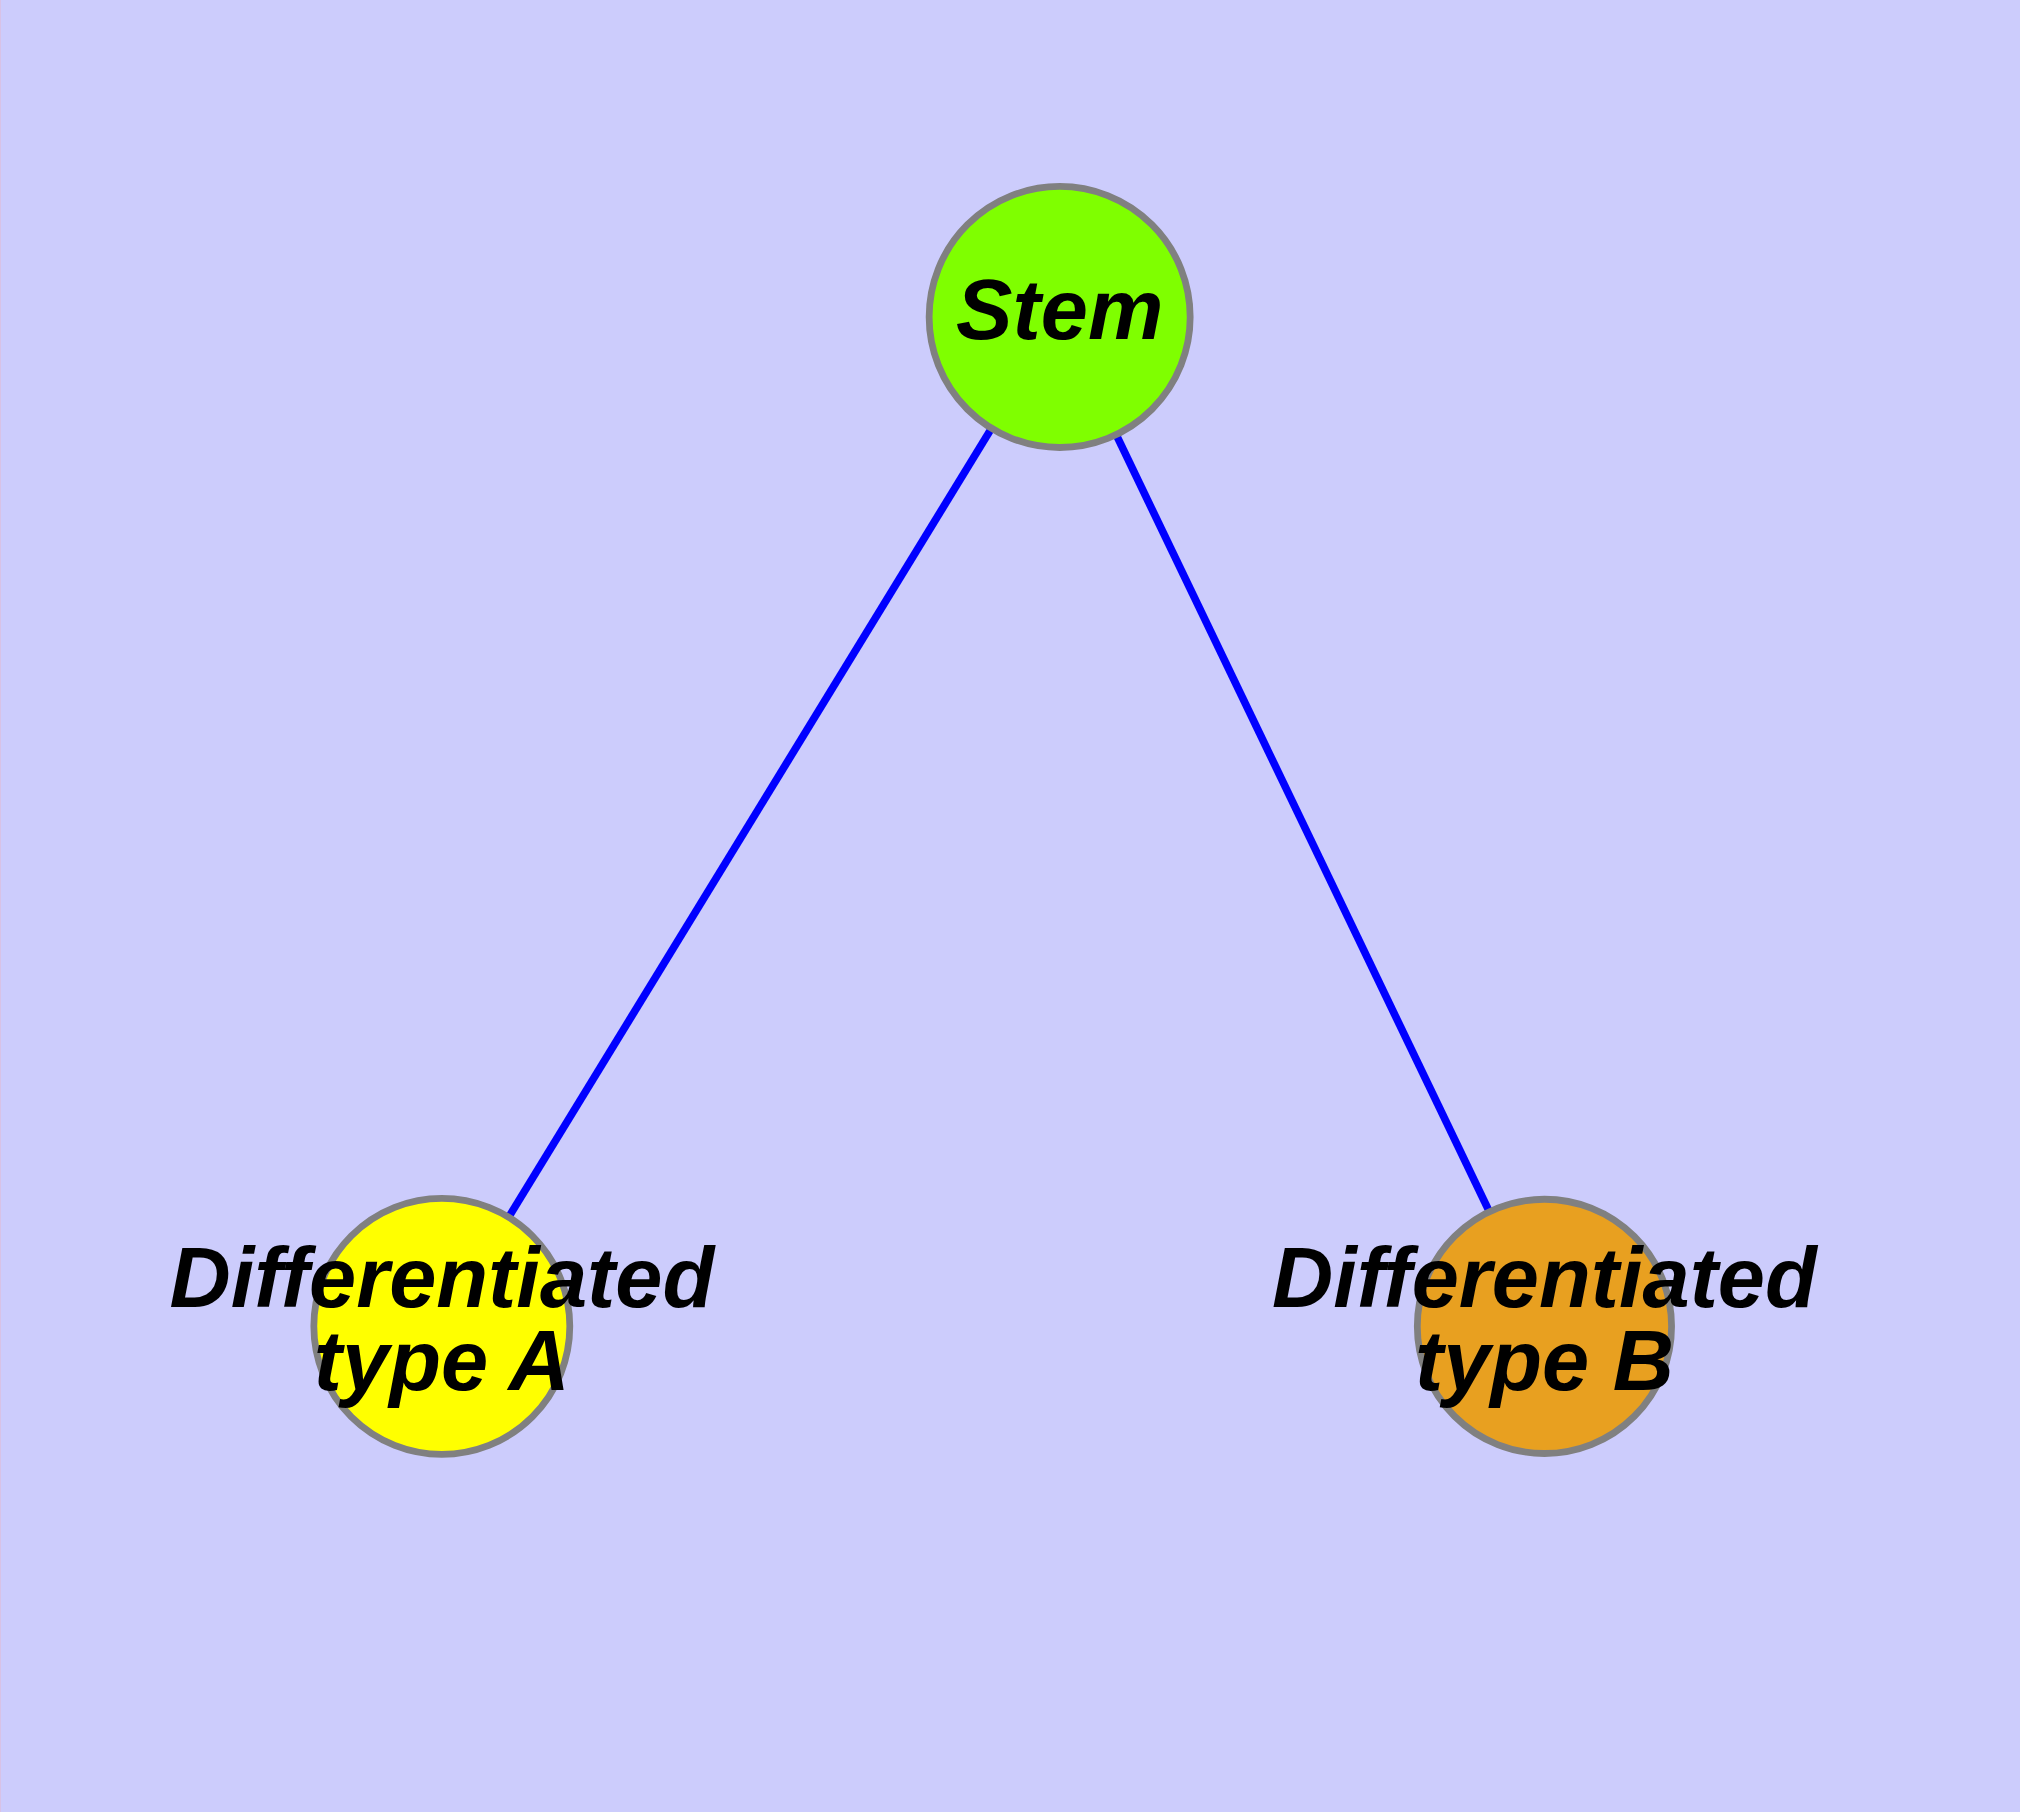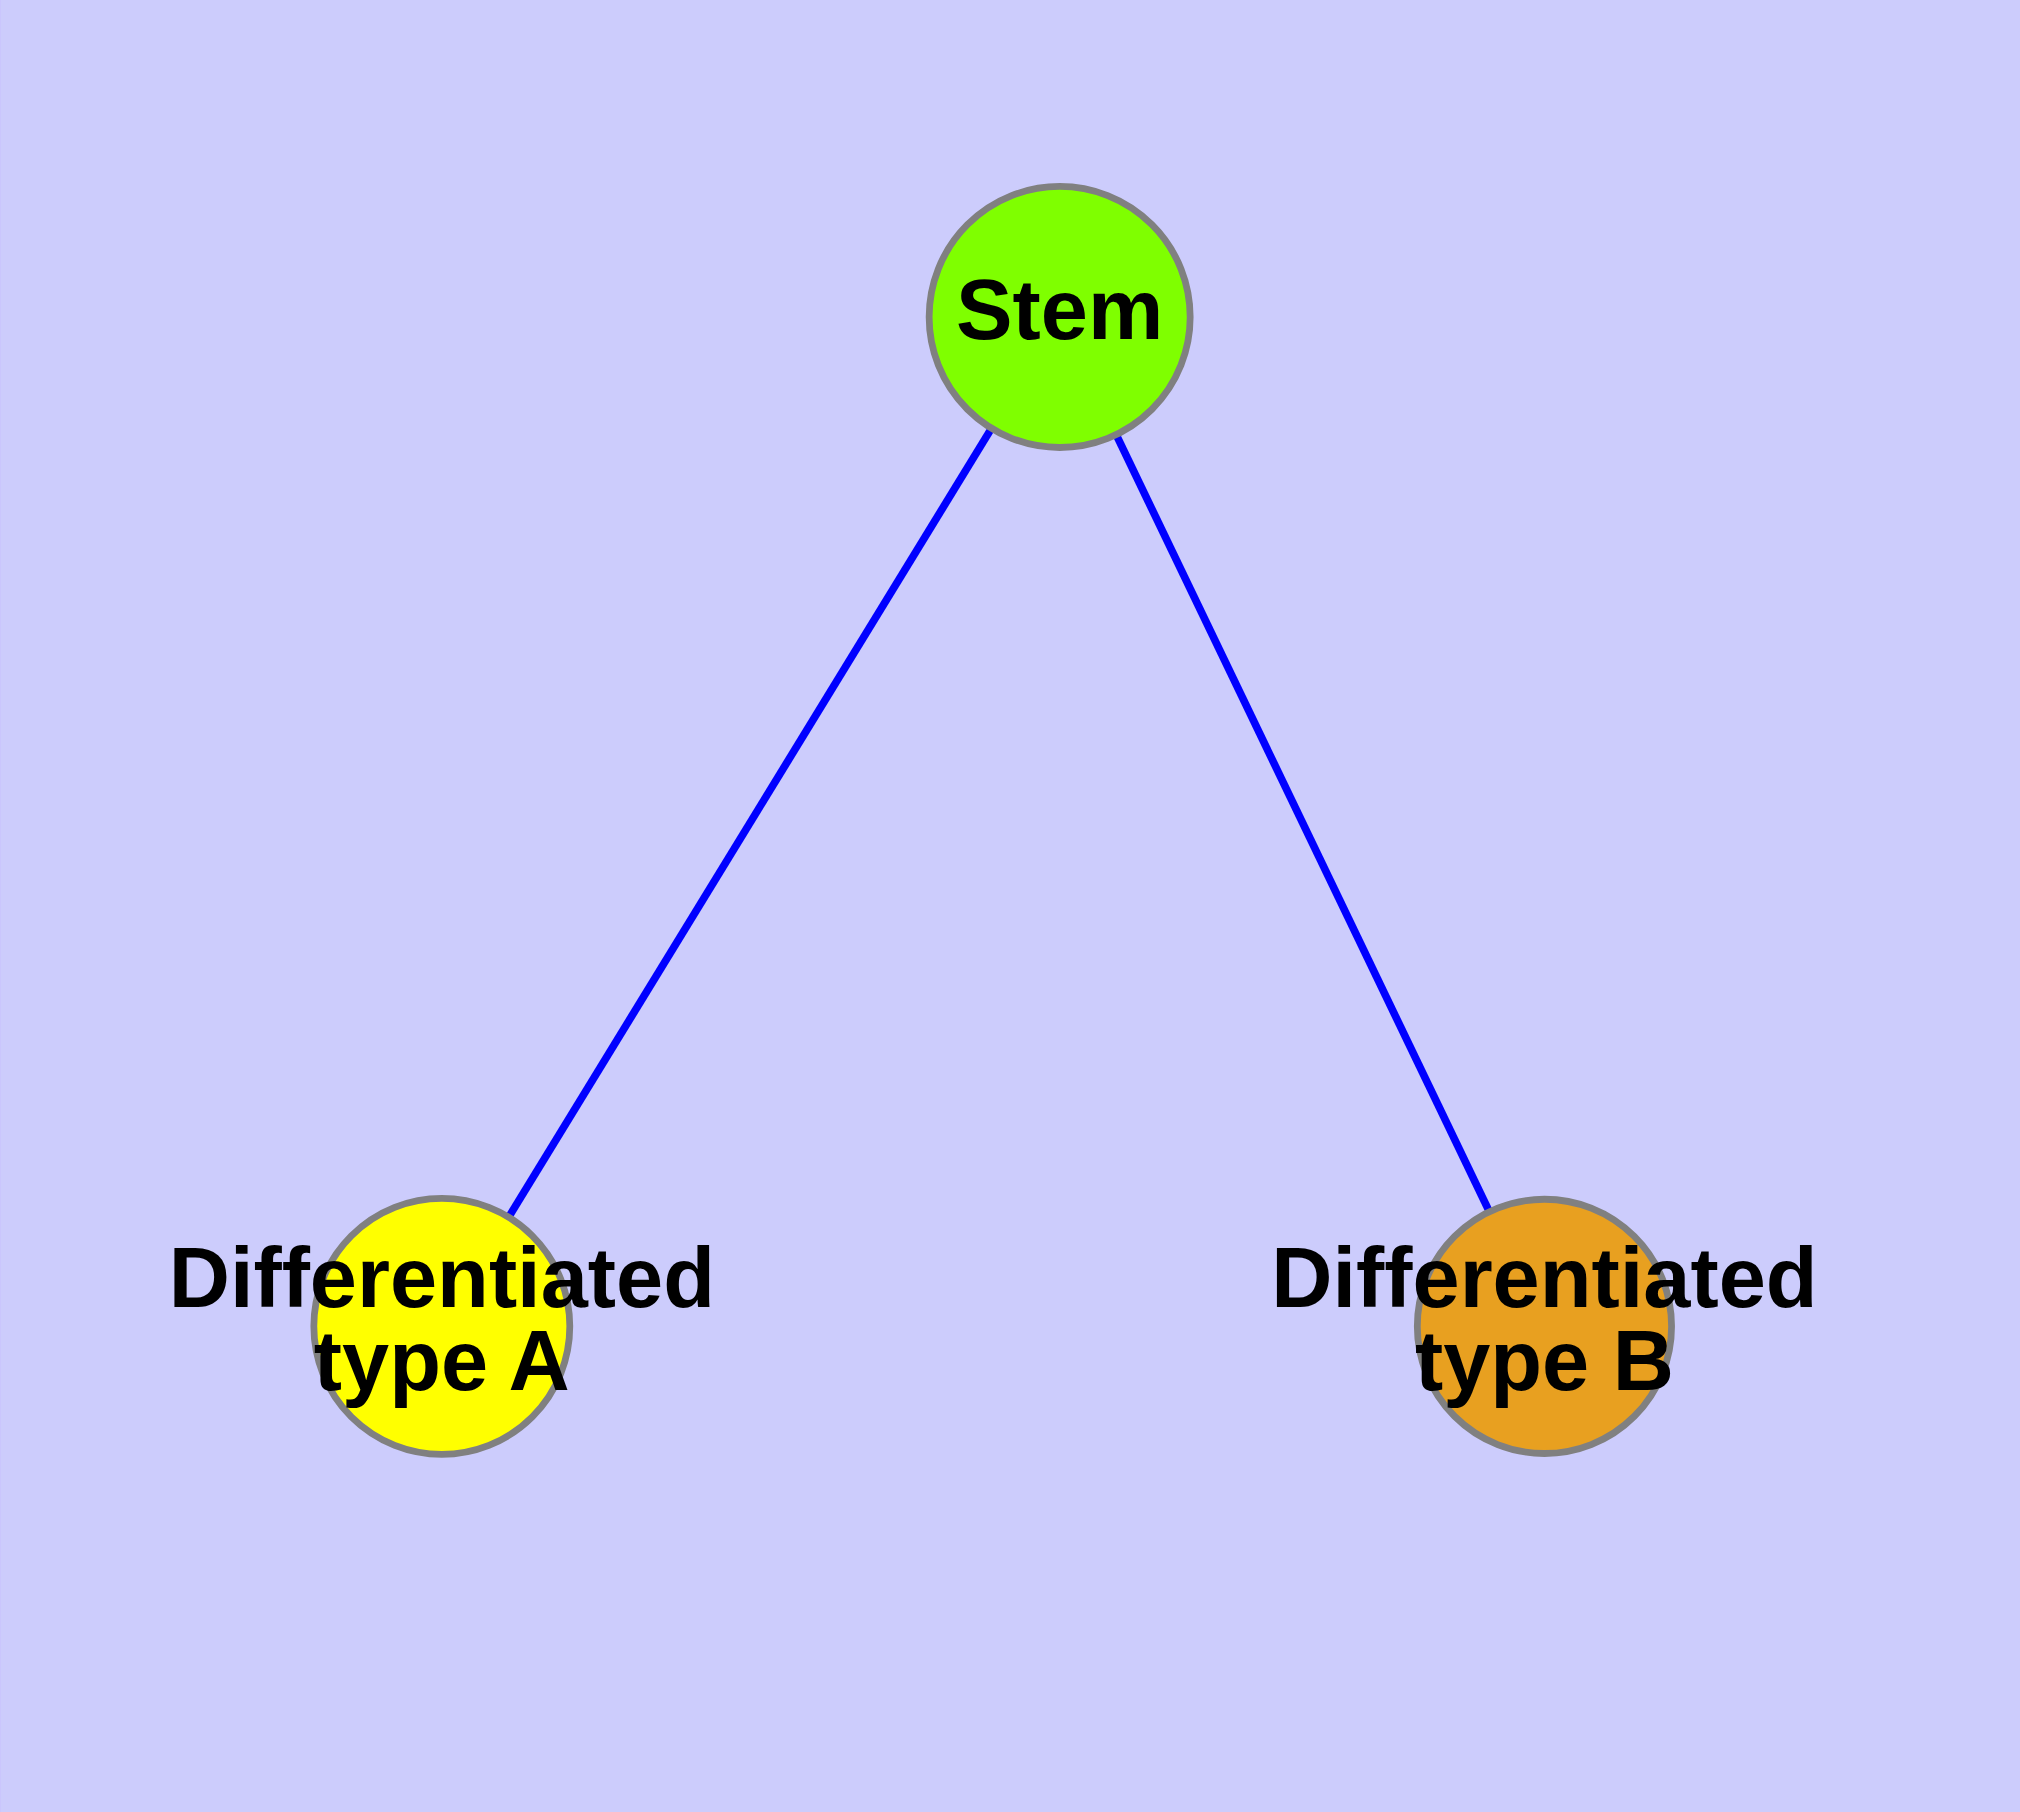--- a/index.html
+++ b/index.html
@@ -27,21 +27,21 @@
     font-weight: bold;
     fill: #000000;
     text-anchor: middle;
     dominant-baseline: middle;
     paint-order: normal;
   }
 </style>
 </head>
 <body>
 
-<div id="canvas" style="background: #c4b5fd;">
+<div id="canvas" style="background: #fca5a5; font-style: italic;">
   <svg id="graph-svg" viewBox="0 0 2384 2138" xmlns="http://www.w3.org/2000/svg" style="width: 2021px; height: 1812px;">
 
     <rect id="bg-rect" x="0" y="0" width="2384" height="2138" fill="#ccccfc"></rect>
 
     <g id="edges-layer">
         <line x1="1250" y1="374" x2="521" y2="1565" stroke="#0000ff" stroke-width="9" stroke-linecap="butt"></line>
         <line x1="1250" y1="374" x2="1822" y2="1565" stroke="#0000ff" stroke-width="9" stroke-linecap="butt"></line>
       </g>
     <g id="nodes-layer">
         <circle cx="1250" cy="374" r="154" fill="#7fff00" stroke="#808080" stroke-width="8"></circle>

